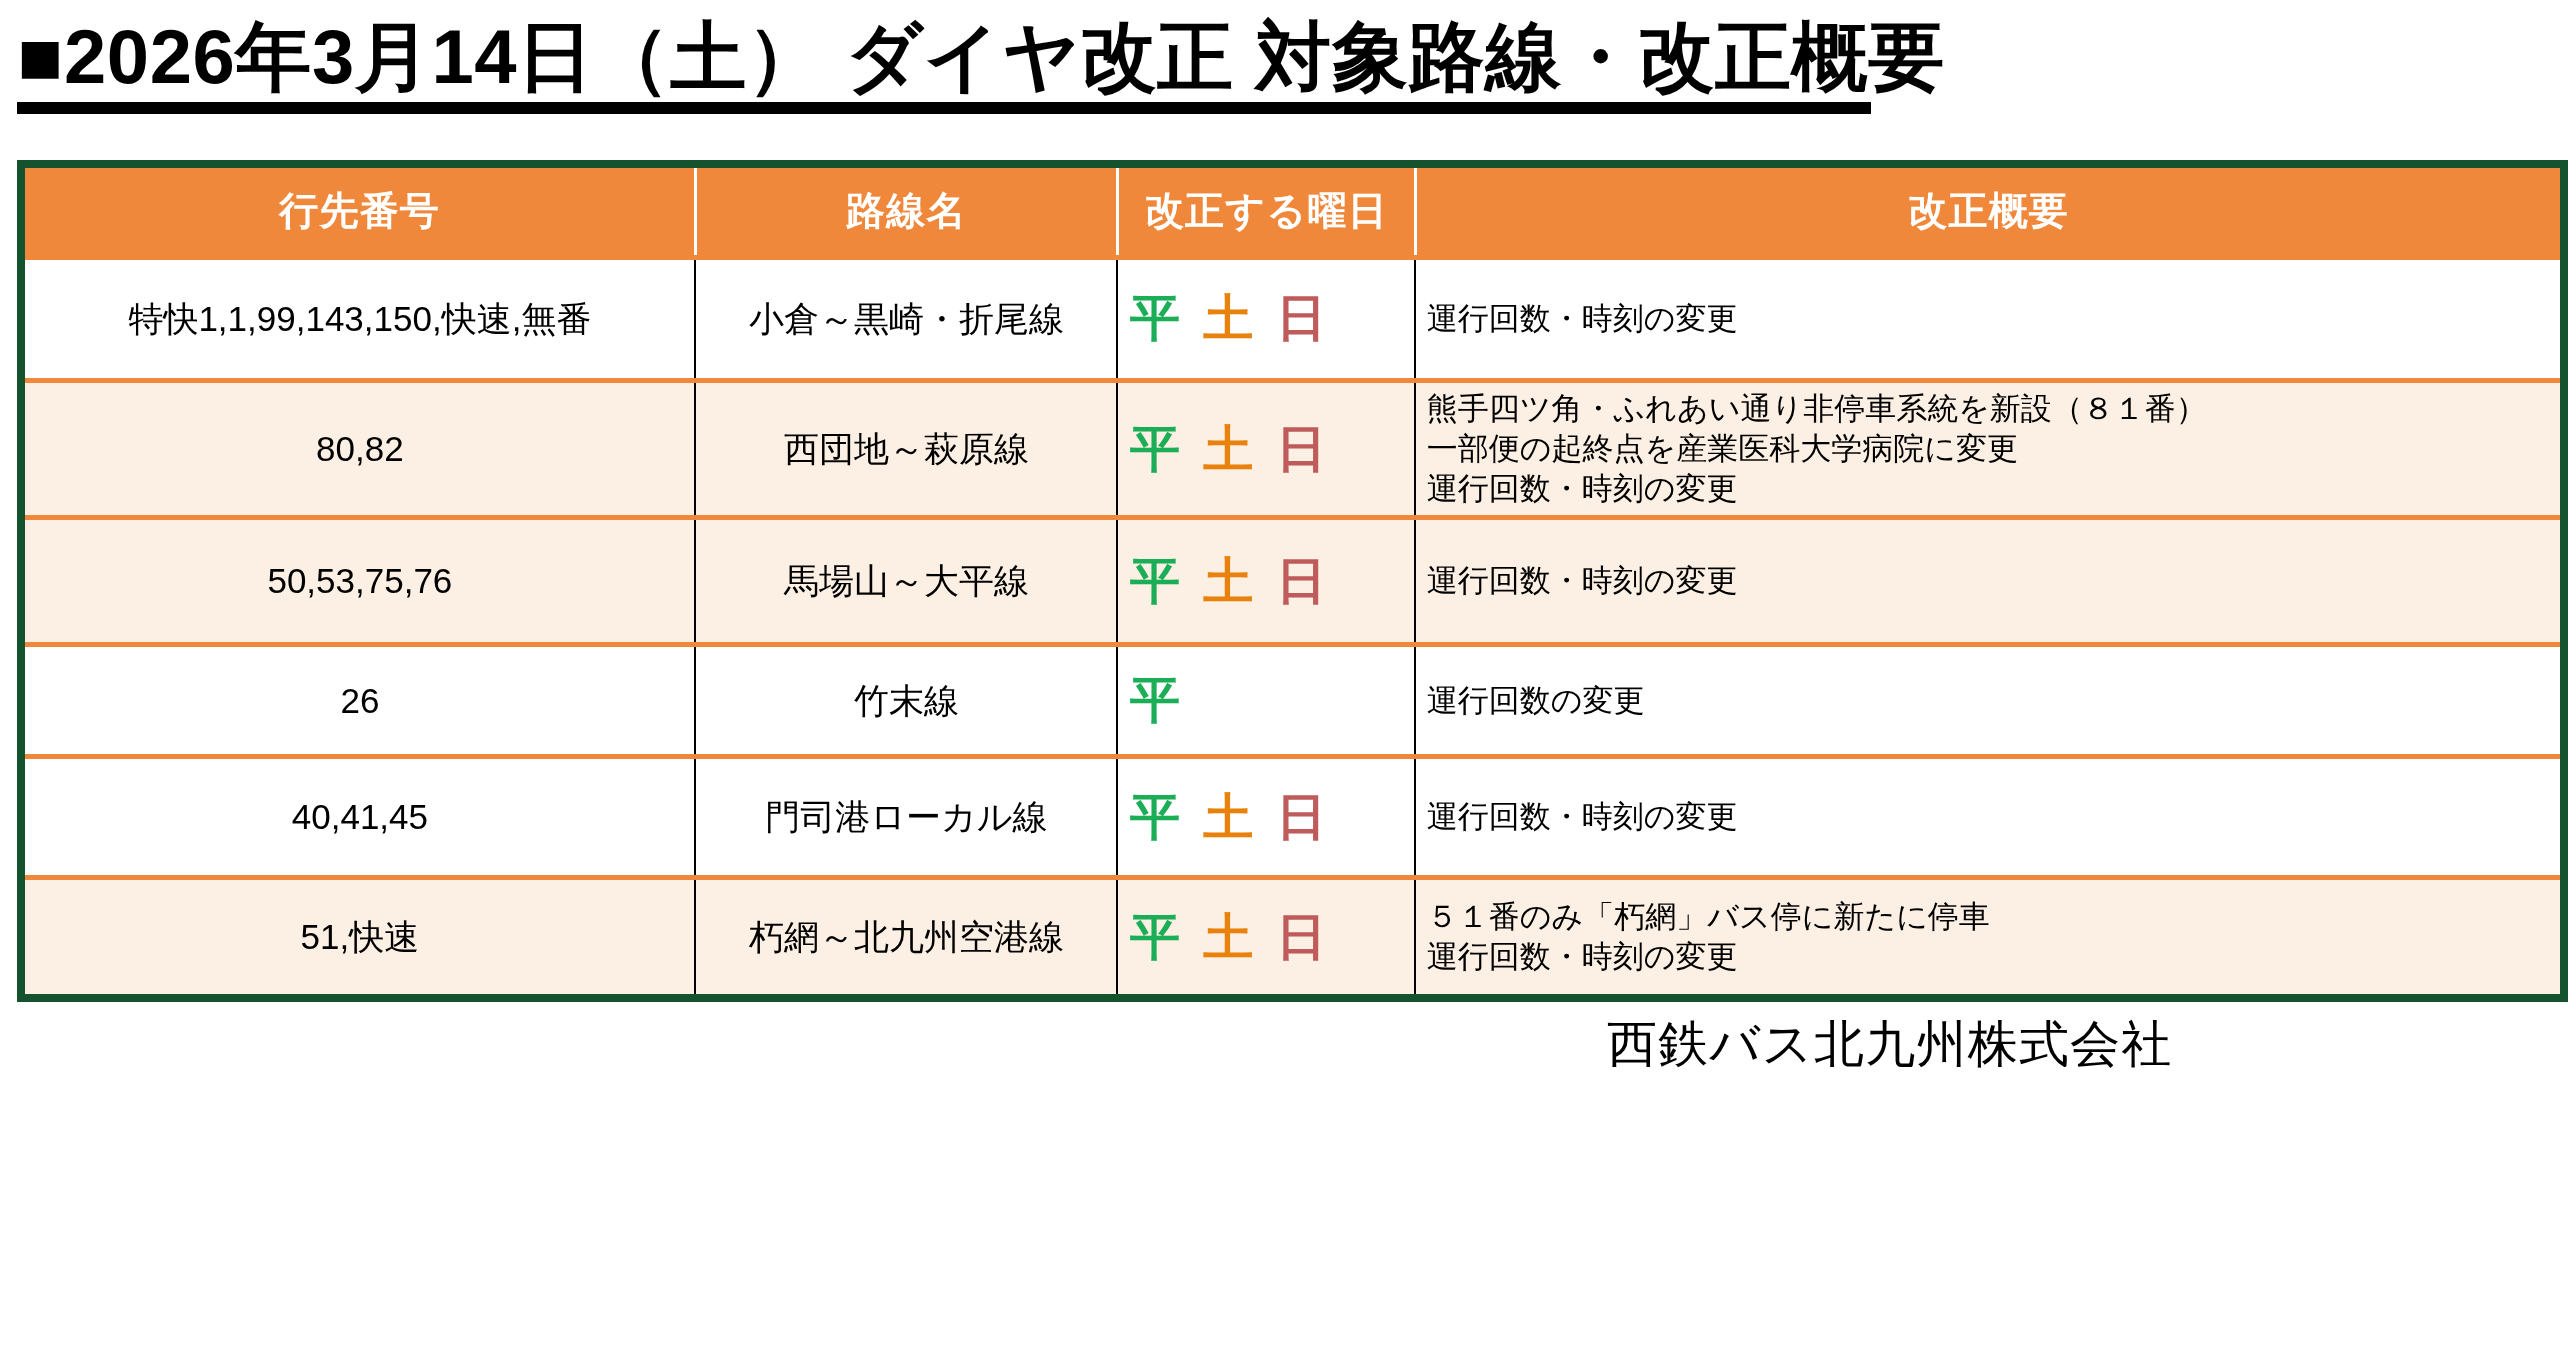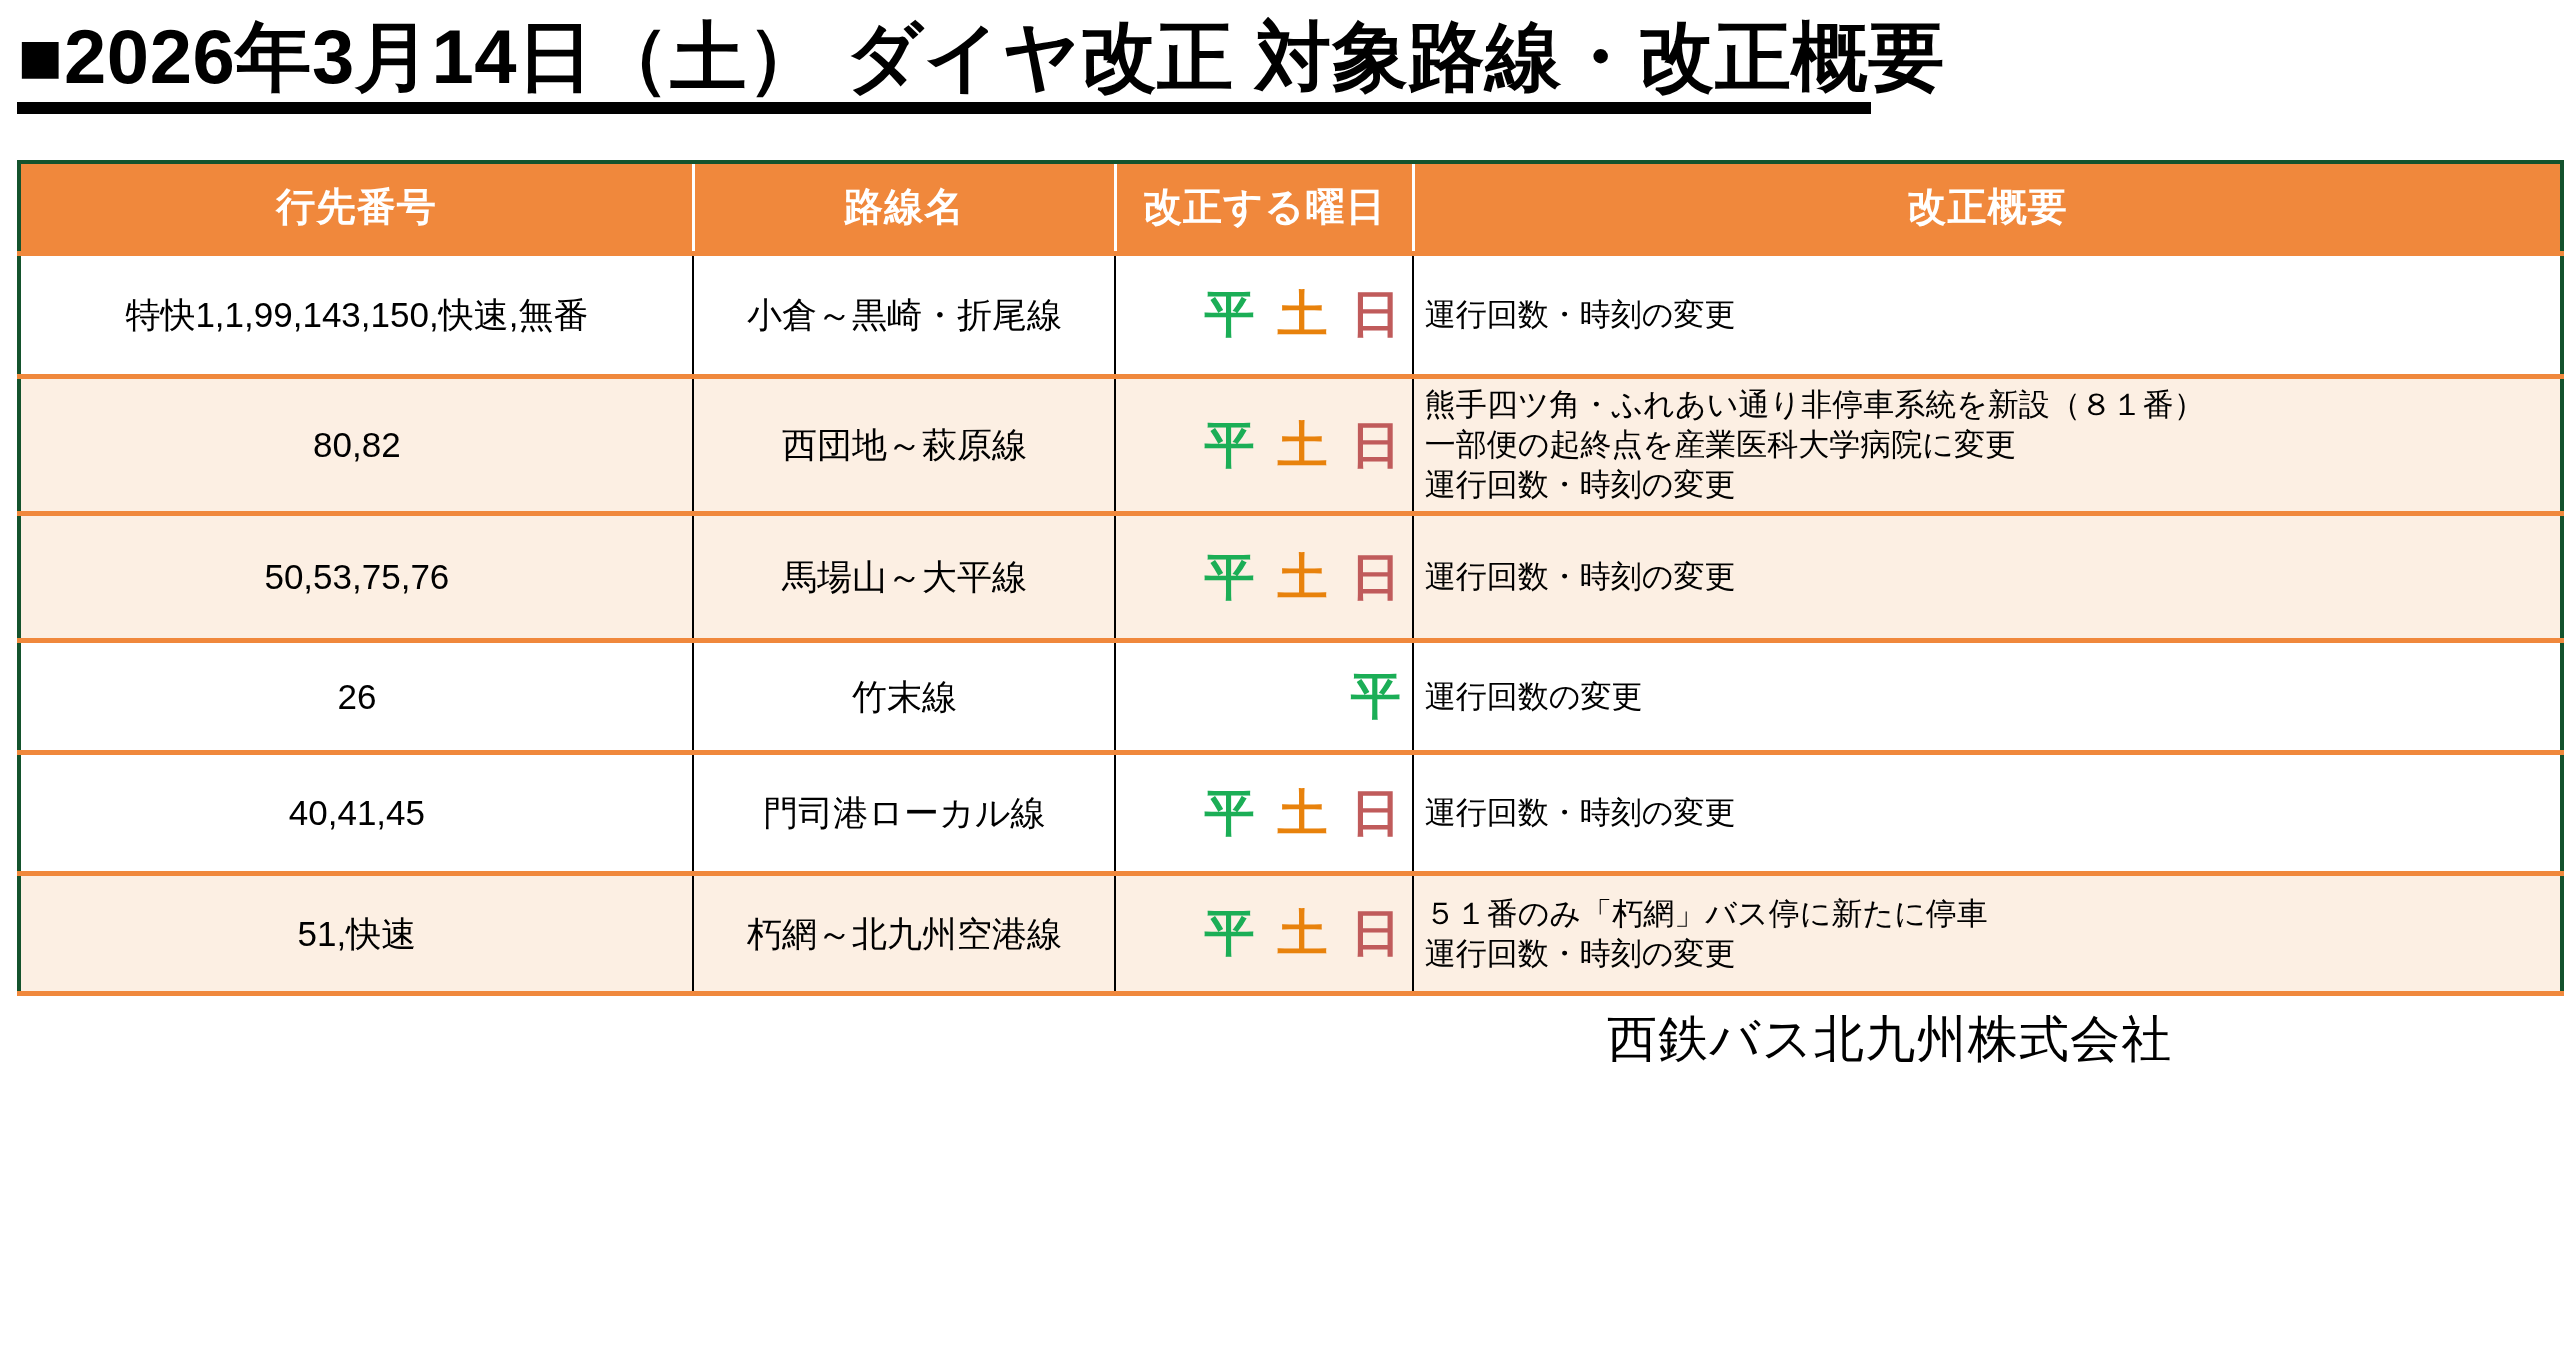--- a/index.html
+++ b/index.html
@@ -32,21 +32,21 @@
     height: 11.6px;
     background: #000;
     margin-top: 2.3px;
   }
   
   table.revision {
     margin-top: 46px;
     border-collapse: collapse;
     table-layout: fixed;
     width: 2542px;
-    border: 4px solid #14532d;
+    border: 8px solid #14532d;
   }
   col.c1 { width: 674px; }
   col.c2 { width: 422px;  }
   col.c3 { width: 298px;  }
   col.c4 { width: 1149px; }
 
   th {
     background: #F0883C;
     color: #ffffff;
     font-size: 39px;
@@ -75,21 +75,21 @@
   tr.rh-5 { height: 112px; }
   tr.rh-6 { height: 119px; }
   tr.rh-7 { height: 121px; }
   tr.rh-8 { height: 120px; }
 
   td.c-num, td.c-route {
     text-align: center;
     font-size: 35px;
     line-height: 1.2;
   }
-  td.c-days { text-align: right; white-space: nowrap; }
+  td.c-days { text-align: left; white-space: nowrap; }
   .day {
     font-size: 50px;
     font-weight: bold;
     margin: 0 11.6px;
     display: inline-block;
   }
   .day:empty { display: none; margin: 0; }
   .d-weekday  { color: #1BAE56; }
   .d-saturday { color: #E8820C; }
   .d-sunday   { color: #C05B5B; }

